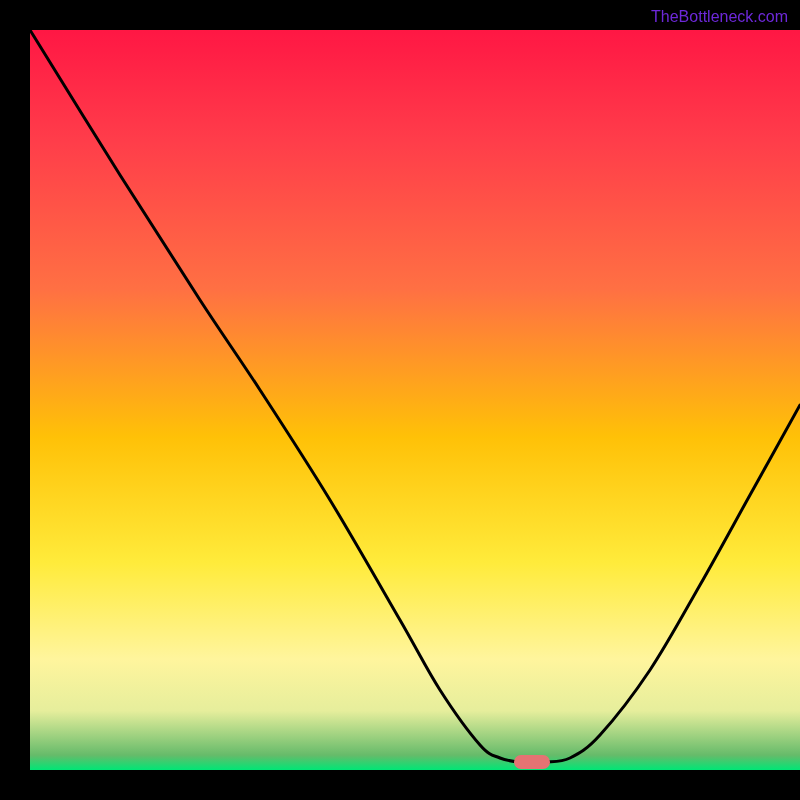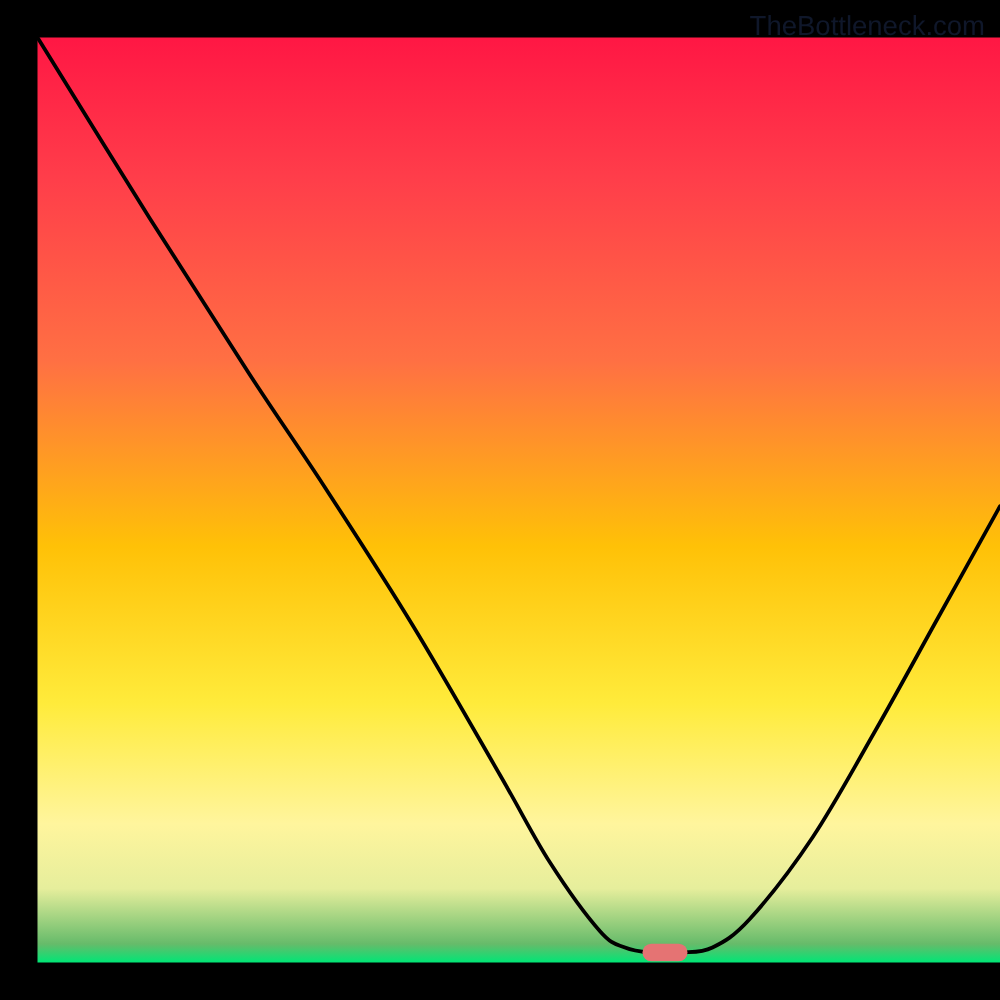--- a/index.html
+++ b/index.html
@@ -1,18 +1,18 @@
 <!DOCTYPE html>
 <html><head>
 <meta charset="utf-8">
 <style>
   * { margin: 0; padding: 0; box-sizing: border-box; }
   body { width: 800px; height: 800px; font-family: Arial, sans-serif; position: relative; }
   .chart-container { width: 800px; height: 800px; position: relative; }
-  .watermark { position: absolute; top: 8px; right: 12px; color: #0f172a; font-size: 22px; font-weight: 500; z-index: 10; }
+  .watermark { position: absolute; top: 8px; right: 12px; color: #6d28d9; font-size: 16px; font-weight: 500; z-index: 10; }
   svg { display: block; }
 </style>
 </head>
 <body>
 
 <div class="chart-container">
   <div class="watermark">TheBottleneck.com</div>
   <svg id="chart-svg" width="800" height="800">
       <defs>
         <linearGradient id="bg-grad" x1="0" y1="0" x2="0" y2="1">

